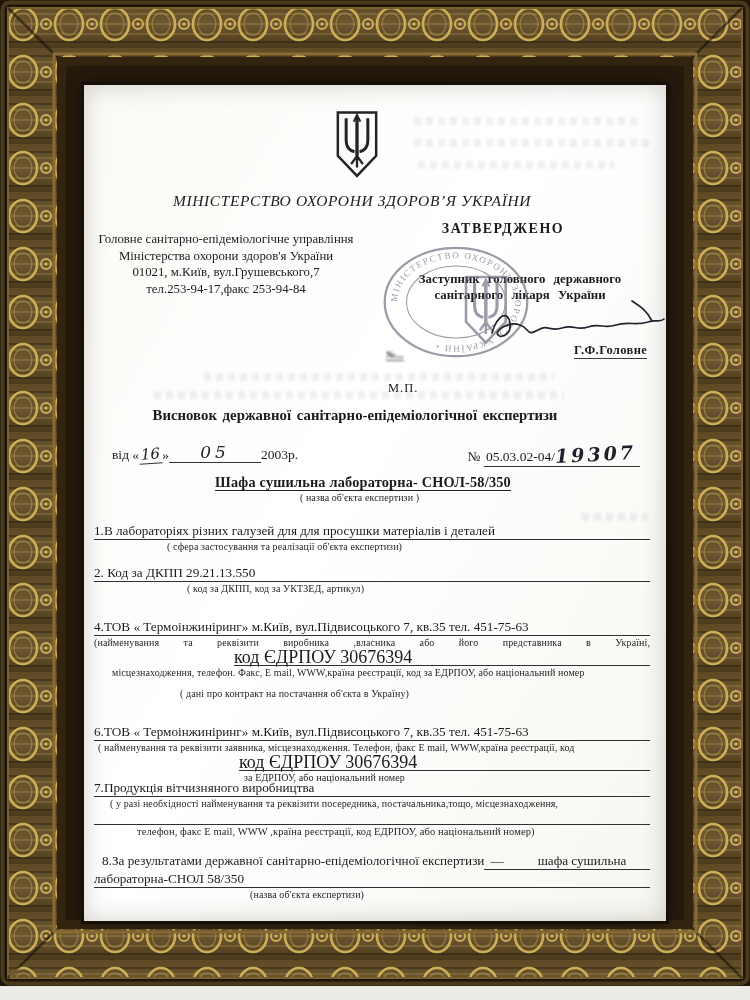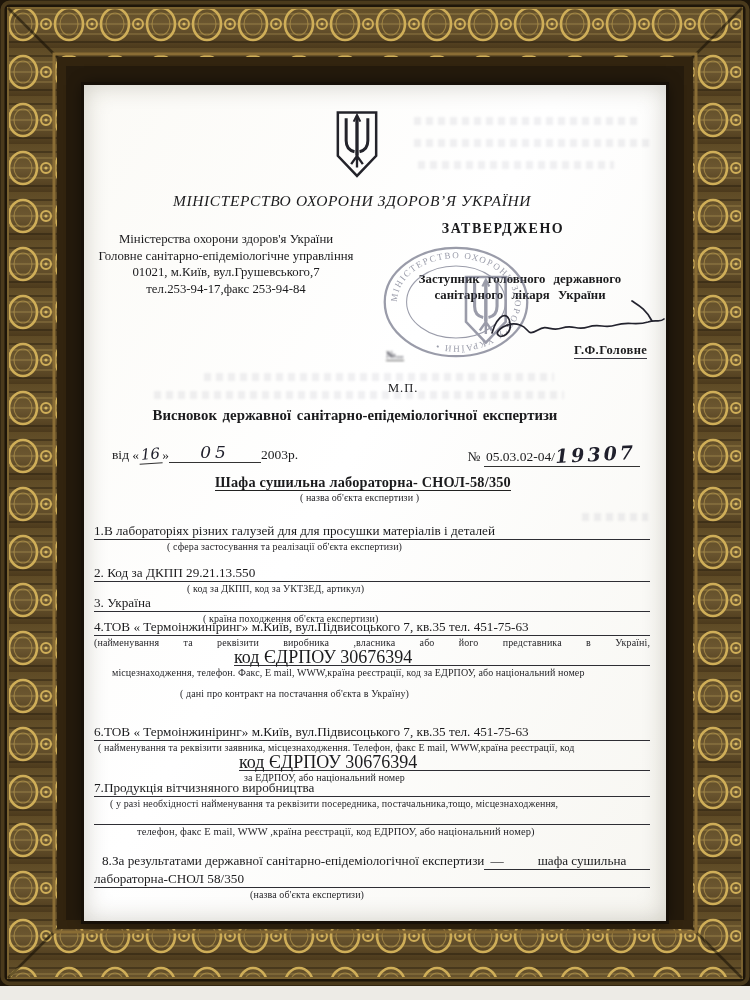--- a/index.html
+++ b/index.html
@@ -138,22 +138,22 @@
   <div class="smudge abs" style="left:70px;top:306px;width:410px"></div>
   <div class="smudge abs" style="left:498px;top:428px;width:66px"></div>
 
   <svg class="abs emblem" viewBox="0 0 60 86">
     <use href="#tryzub"></use>
   </svg>
 
   <div class="abs centered ministry-title">МІНІСТЕРСТВО ОХОРОНИ ЗДОРОВ’Я УКРАЇНИ</div>
 
   <div class="abs issuer">
+    <div>Головне санітарно-епідеміологічне  управління</div>
     <div>Міністерства охорони здоров'я України</div>
-    <div>Головне санітарно-епідеміологічне  управління</div>
     <div>01021, м.Київ, вул.Грушевського,7</div>
     <div>тел.253-94-17,факс 253-94-84</div>
   </div>
 
   <div class="abs approval">
     <div class="approved-label">ЗАТВЕРДЖЕНО</div>
     <div class="approver-title">
       <div>Заступник  головного  державного</div>
       <div>санітарного  лікаря  України</div>
     </div>
@@ -204,24 +204,20 @@
   <div class="abs item" style="top:437px">
     <div class="fline">1.В лабораторіях різних галузей для  для  просушки матеріалів і деталей</div>
     <div class="caption" style="padding-left:73px">( сфера застосування та реалізації об'єкта експертизи)</div>
   </div>
 
   <div class="abs item" style="top:479px">
     <div class="fline">2. Код за ДКПП 29.21.13.550</div>
     <div class="caption" style="padding-left:93px">( код за ДКПП, код за УКТЗЕД, артикул)</div>
   </div>
 
-  <div class="abs item" style="top:509px">
-    <div class="fline">3. Україна</div>
-    <div class="caption" style="padding-left:109px">( країна походження об'єкта експертизи)</div>
-  </div>
 
   <div class="abs item" style="top:533px">
     <div class="fline">4.ТОВ « Термоінжиніринг» м.Київ, вул.Підвисоцького 7, кв.35 тел. 451-75-63</div>
     <div class="caption just">(найменування та реквізити виробника ,власника або його представника в Україні,</div>
     <div class="code-line" style="margin-left:140px">код ЄДРПОУ 30676394</div>
     <div class="caption" style="padding-left:18px">місцезнаходження, телефон. Факс, E mail, WWW,країна реєстрації, код за ЕДРПОУ, або національний номер</div>
   </div>
 
   <div class="abs item" style="top:602px">
     <div class="caption" style="padding-left:86px">( дані про  контракт на постачання об'єкта в Україну)</div>

